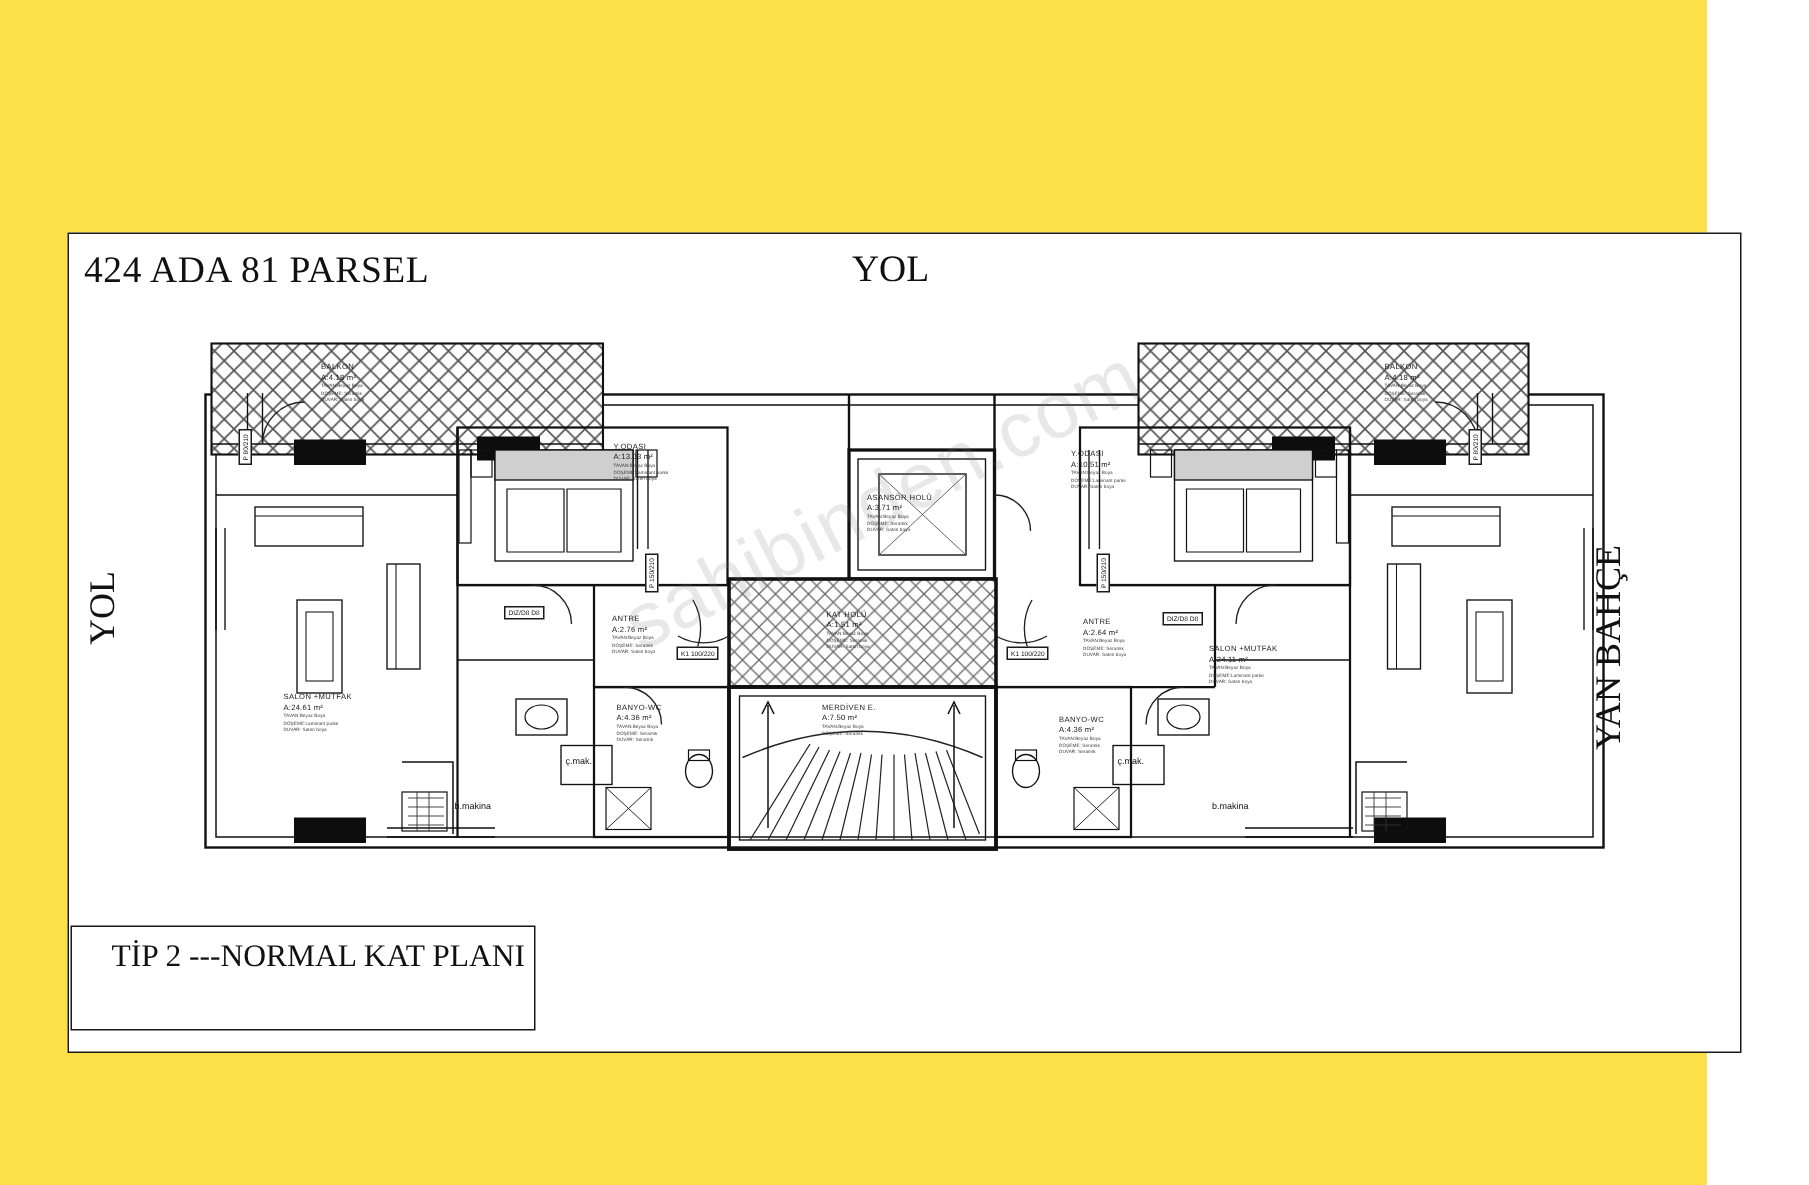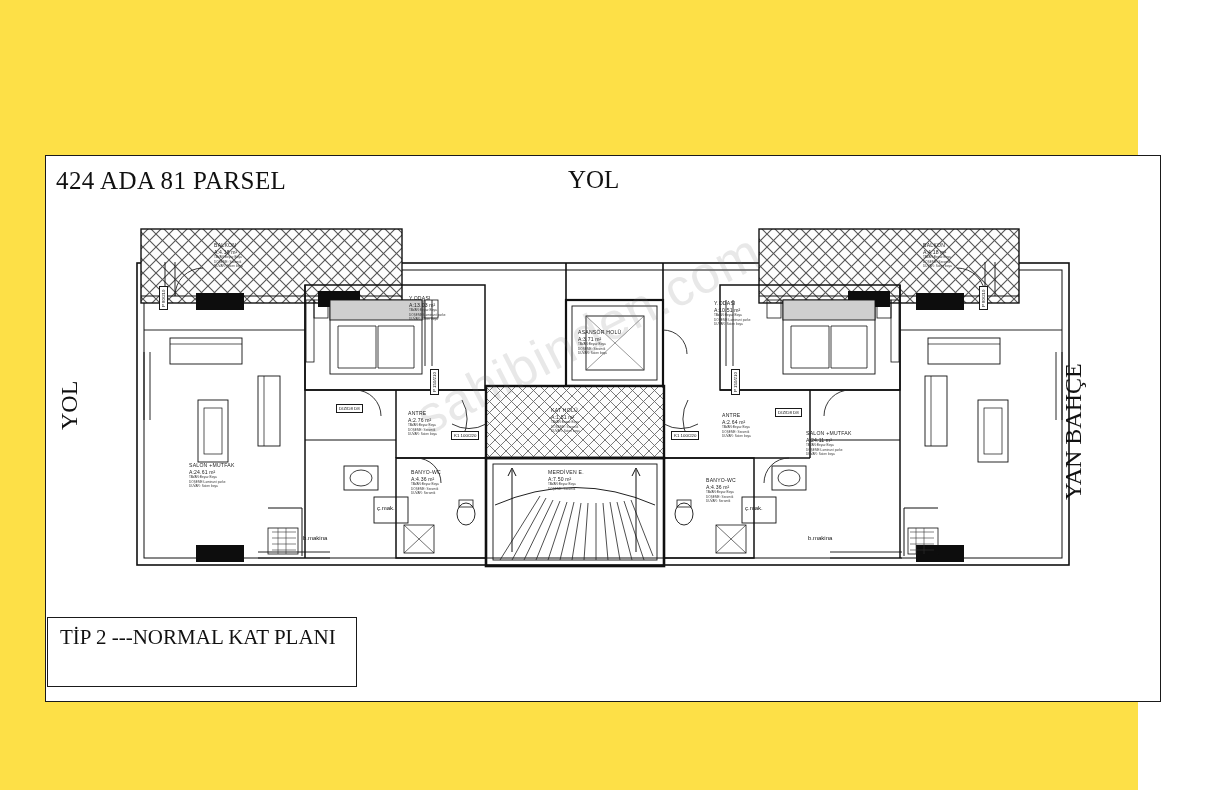--- a/index.html
+++ b/index.html
@@ -20,21 +20,21 @@
 
   .yol-left{position:absolute;left:56px;top:430px;font-size:24px;
             transform:rotate(-90deg);transform-origin:left top;white-space:nowrap;}
   .yan-bahce{position:absolute;left:1060px;top:500px;font-size:24px;
              transform:rotate(-90deg);transform-origin:left top;white-space:nowrap;}
 
   
   .titleblock{position:absolute;left:47px;top:617px;width:308px;height:68px;
               border:1.4px solid #1a1a1a;background:#fff;}
   .titleblock span{position:absolute;left:12px;top:6px;width:290px;
-                   font-size:21px;line-height:26px;}
+                   font-size:21px;line-height:26px;text-align:right;}
 
   
   #plan{position:absolute;left:0;top:0;width:1206px;height:790px;
         pointer-events:none;}
 
   
   .rlabel{position:absolute;font-family:"Liberation Sans",sans-serif;
           color:#1b1b1b;white-space:nowrap;line-height:1.05;}
   .rlabel .nm{font-size:5.1px;letter-spacing:.25px;display:block;}
   .rlabel .ar{font-size:5.1px;letter-spacing:.15px;display:block;margin-top:1.5px;}

